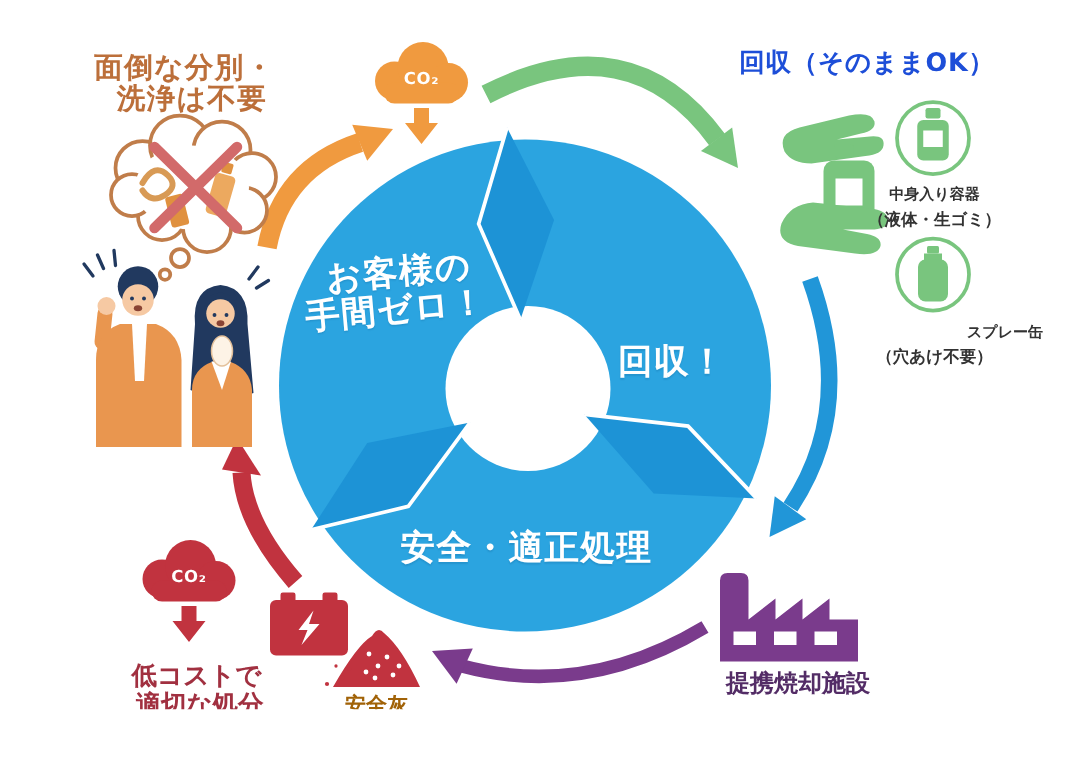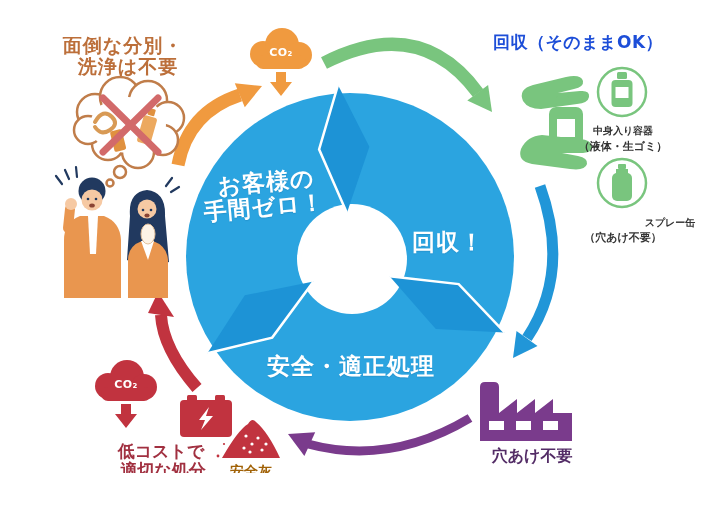--- a/index.html
+++ b/index.html
@@ -13,21 +13,21 @@
     transform:translate(-50%,-50%);line-height:1.05;
   }
   .benefit{color:#bc6f3a;font-size:19px;letter-spacing:1px;}
   .co2{color:#ffffff;font-size:11px;letter-spacing:0.5px;}
   .green-title{color:#1d4ed8;font-size:17px;letter-spacing:0.5px;}
   .item-name{color:#333333;font-size:10px;}
   .item-note{color:#333333;font-size:11px;font-weight:bold;}
   .cycle-text{color:#ffffff;font-size:23px;letter-spacing:1px;text-shadow:0 1px 1px rgba(0,60,110,0.15);}
   .tilt{transform:translate(-50%,-50%) rotate(-5deg);}
   .purple-label{color:#532c66;font-size:16px;}
-  .red-label{color:#a13040;font-size:17px;margin-left:30px;}
+  .red-label{color:#a13040;font-size:17px;}
   .ash-label{color:#a16207;font-size:14px;}
 </style>
 </head>
 <body>
 
 <div class="canvas">
 
   <svg class="art" viewBox="0 0 710 510">
 
     <g>
@@ -204,19 +204,19 @@
   <div class="label item-name" style="left:623px;top:131px;">中身入り容器</div>
   <div class="label item-note" style="left:623px;top:147px;">（液体・生ゴミ）</div>
   <div class="label item-name" style="left:623px;top:223px;margin-left:47px;">スプレー缶</div>
   <div class="label item-note" style="left:623px;top:238px;">（穴あけ不要）</div>
 
   <div class="label cycle-text tilt" style="left:266px;top:182px;">お客様の</div>
   <div class="label cycle-text tilt" style="left:264px;top:207px;">手間ゼロ！</div>
   <div class="label cycle-text" style="left:448px;top:242px;">回収！</div>
   <div class="label cycle-text" style="left:351px;top:366px;">安全・適正処理</div>
 
-  <div class="label purple-label" style="left:532px;top:456px;">穴あけ不要</div>
+  <div class="label purple-label" style="left:532px;top:456px;">提携焼却施設</div>
 
   <div class="label red-label" style="left:131px;top:452px;">低コストで</div>
   <div class="label red-label" style="left:133px;top:471px;">適切な処分</div>
   <div class="label ash-label" style="left:251px;top:471px;">安全灰</div>
 
 </div>
 
 </body></html>

